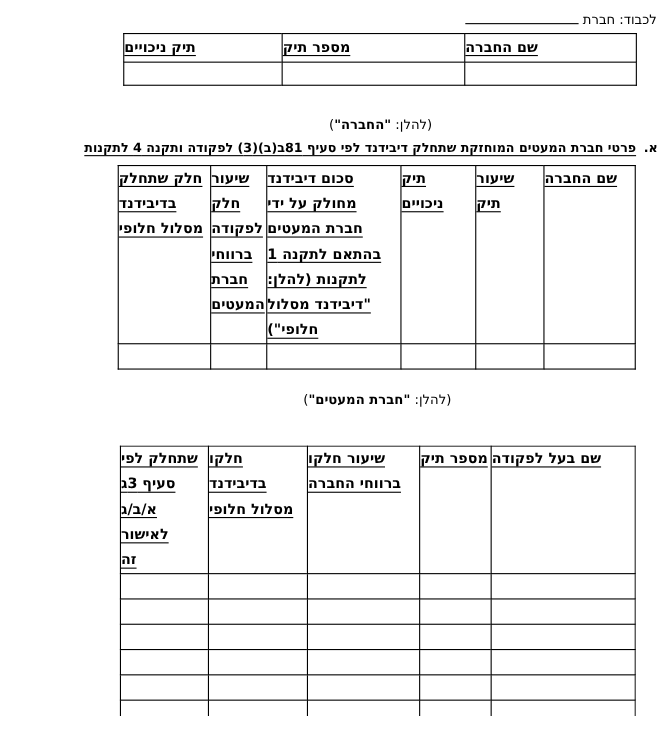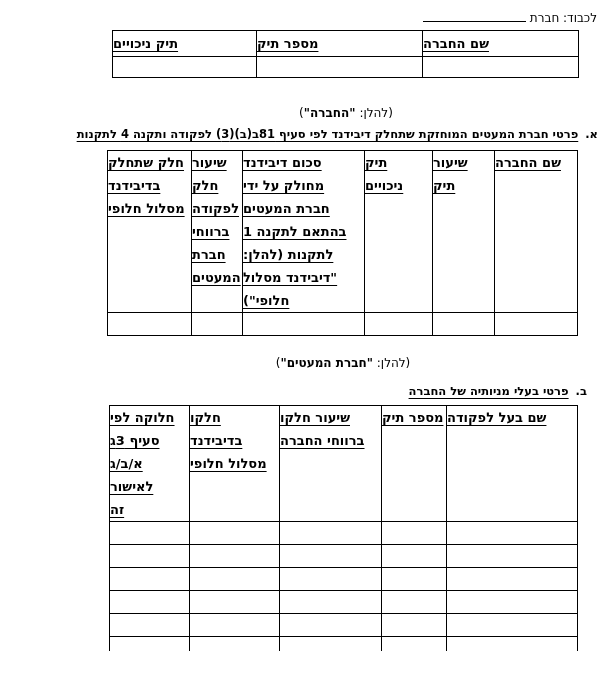--- a/index.html
+++ b/index.html
@@ -124,43 +124,40 @@
         <td></td>
         <td></td>
       </tr>
     </tbody>
   </table>
 
   <div class="centerline term2">
     <span>(להלן: </span><span class="b">"חברת המעטים"</span><span>)</span>
   </div>
 
-  <div class="secheading secB">
-    <span class="num">ב.</span><span class="u">פרטי בעלי מניותיה של החברה</span>
-  </div>
 
   <div class="t3clip">
     <table class="t t3" style="position:relative;top:0;right:0;">
       <colgroup>
           <col style="width:131px">
           <col style="width:65px">
           <col style="width:102px">
           <col style="width:90px">
           <col style="width:80px">
         </colgroup>
       <thead>
         <tr>
           <th>שם בעל לפקודה</th>
           <th>מספר תיק</th>
           <th>שיעור חלקו
 ברווחי החברה</th>
           <th>חלקו
 בדיבידנד
 מסלול חלופי</th>
-          <th>חלוקה לפי
+          <th>שתחלק לפי
 סעיף 3ג
 א/ב/ג לאישור
 זה</th>
         </tr>
       </thead>
       <tbody>
         <tr>
           <td></td>
           <td></td>
           <td></td>

